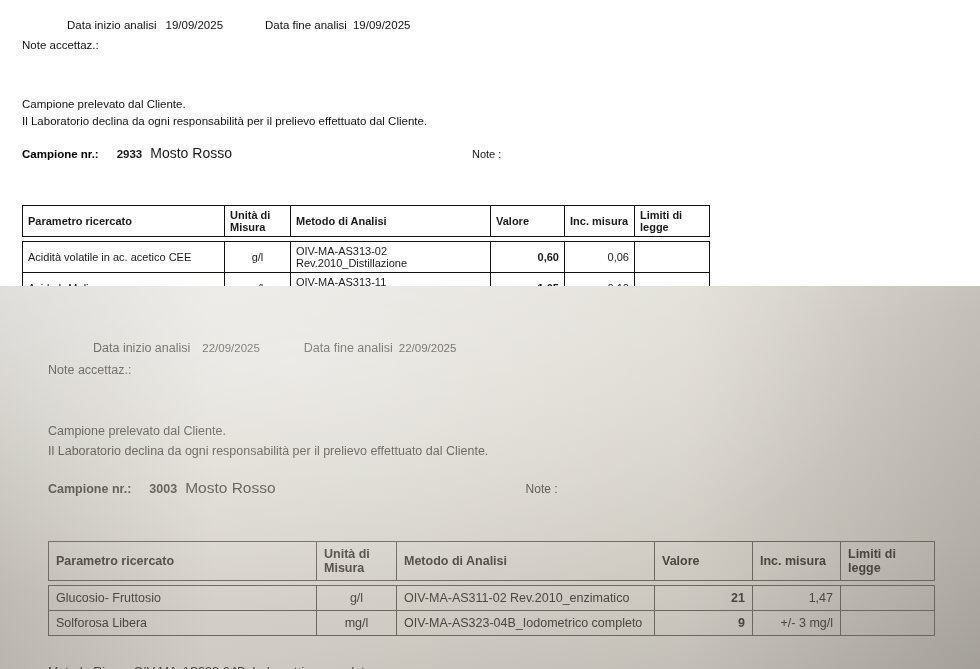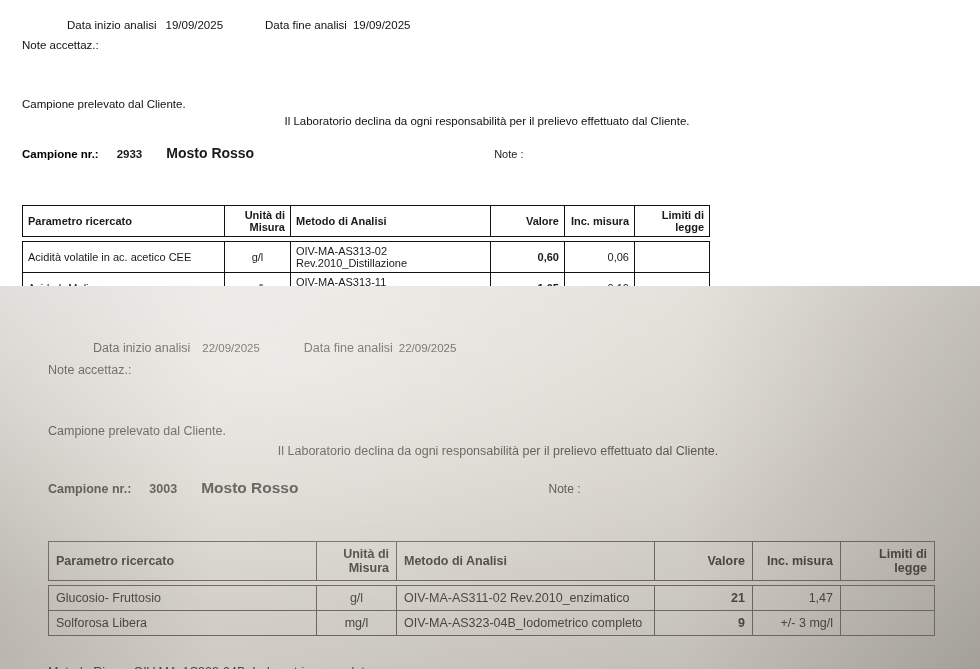--- a/index.html
+++ b/index.html
@@ -46,41 +46,41 @@
     margin-bottom: 5px;
     padding-left: 45px;
   }
   .hdr-row-dates .lbl-start { display:inline-block; }
   .hdr-row-dates .val-start { display:inline-block; margin-left: 9px; font-size: 11.5px;}
   .hdr-row-dates .lbl-end { display:inline-block; margin-left: 42px; }
   .hdr-row-dates .val-end { display:inline-block; margin-left: 6px; font-size: 11.5px;}
 
   .note-accettaz { margin-bottom: 9px; }
   .campione-prelevato { margin-bottom: 2px; margin-top: 44px; }
-  .declina { margin-bottom: 11px; text-align: center; }
+  .declina { margin-bottom: 11px; }
 
   .sample-row {
     display: flex;
     align-items: baseline;
     margin-bottom: 6px;
   }
   .sample-label {
     font-size: 11.5px;
     font-weight: bold;
     color: #000;
   }
   .sample-number {
     font-size: 11.5px;
     font-weight: bold;
     margin-left: 18px;
   }
   .sample-type {
     font-size: 14px;
-    font-weight: bold;
-    margin-left: 24px;
+    font-weight: normal;
+    margin-left: 8px;
   }
   .note-right {
     font-size: 11px;
     margin-left: 240px;
     margin-top: 8px;
   }
 
   table.analysis {
     border-collapse: collapse;
     table-layout: fixed;
@@ -93,21 +93,21 @@
     vertical-align: middle;
     height: 16px;
     box-sizing: border-box;
   }
   table.analysis th {
     font-weight: bold;
     text-align: left;
     height: 30px;
     font-size: 11px;
   }
-  table.analysis th.ctr { text-align: right; }
+  table.analysis th.ctr { text-align: left; }
   td.param { text-align: left; }
   td.um { text-align: center; }
   td.met { text-align: left; }
   td.val { text-align: right; font-weight: bold; padding-right: 8px;}
   td.inc { text-align: right; padding-right: 12px;}
   td.lim { text-align: left; }
 
   
   .tbl-top { width: 687px; }
   .tbl-top col.c1 { width: 202px; }

